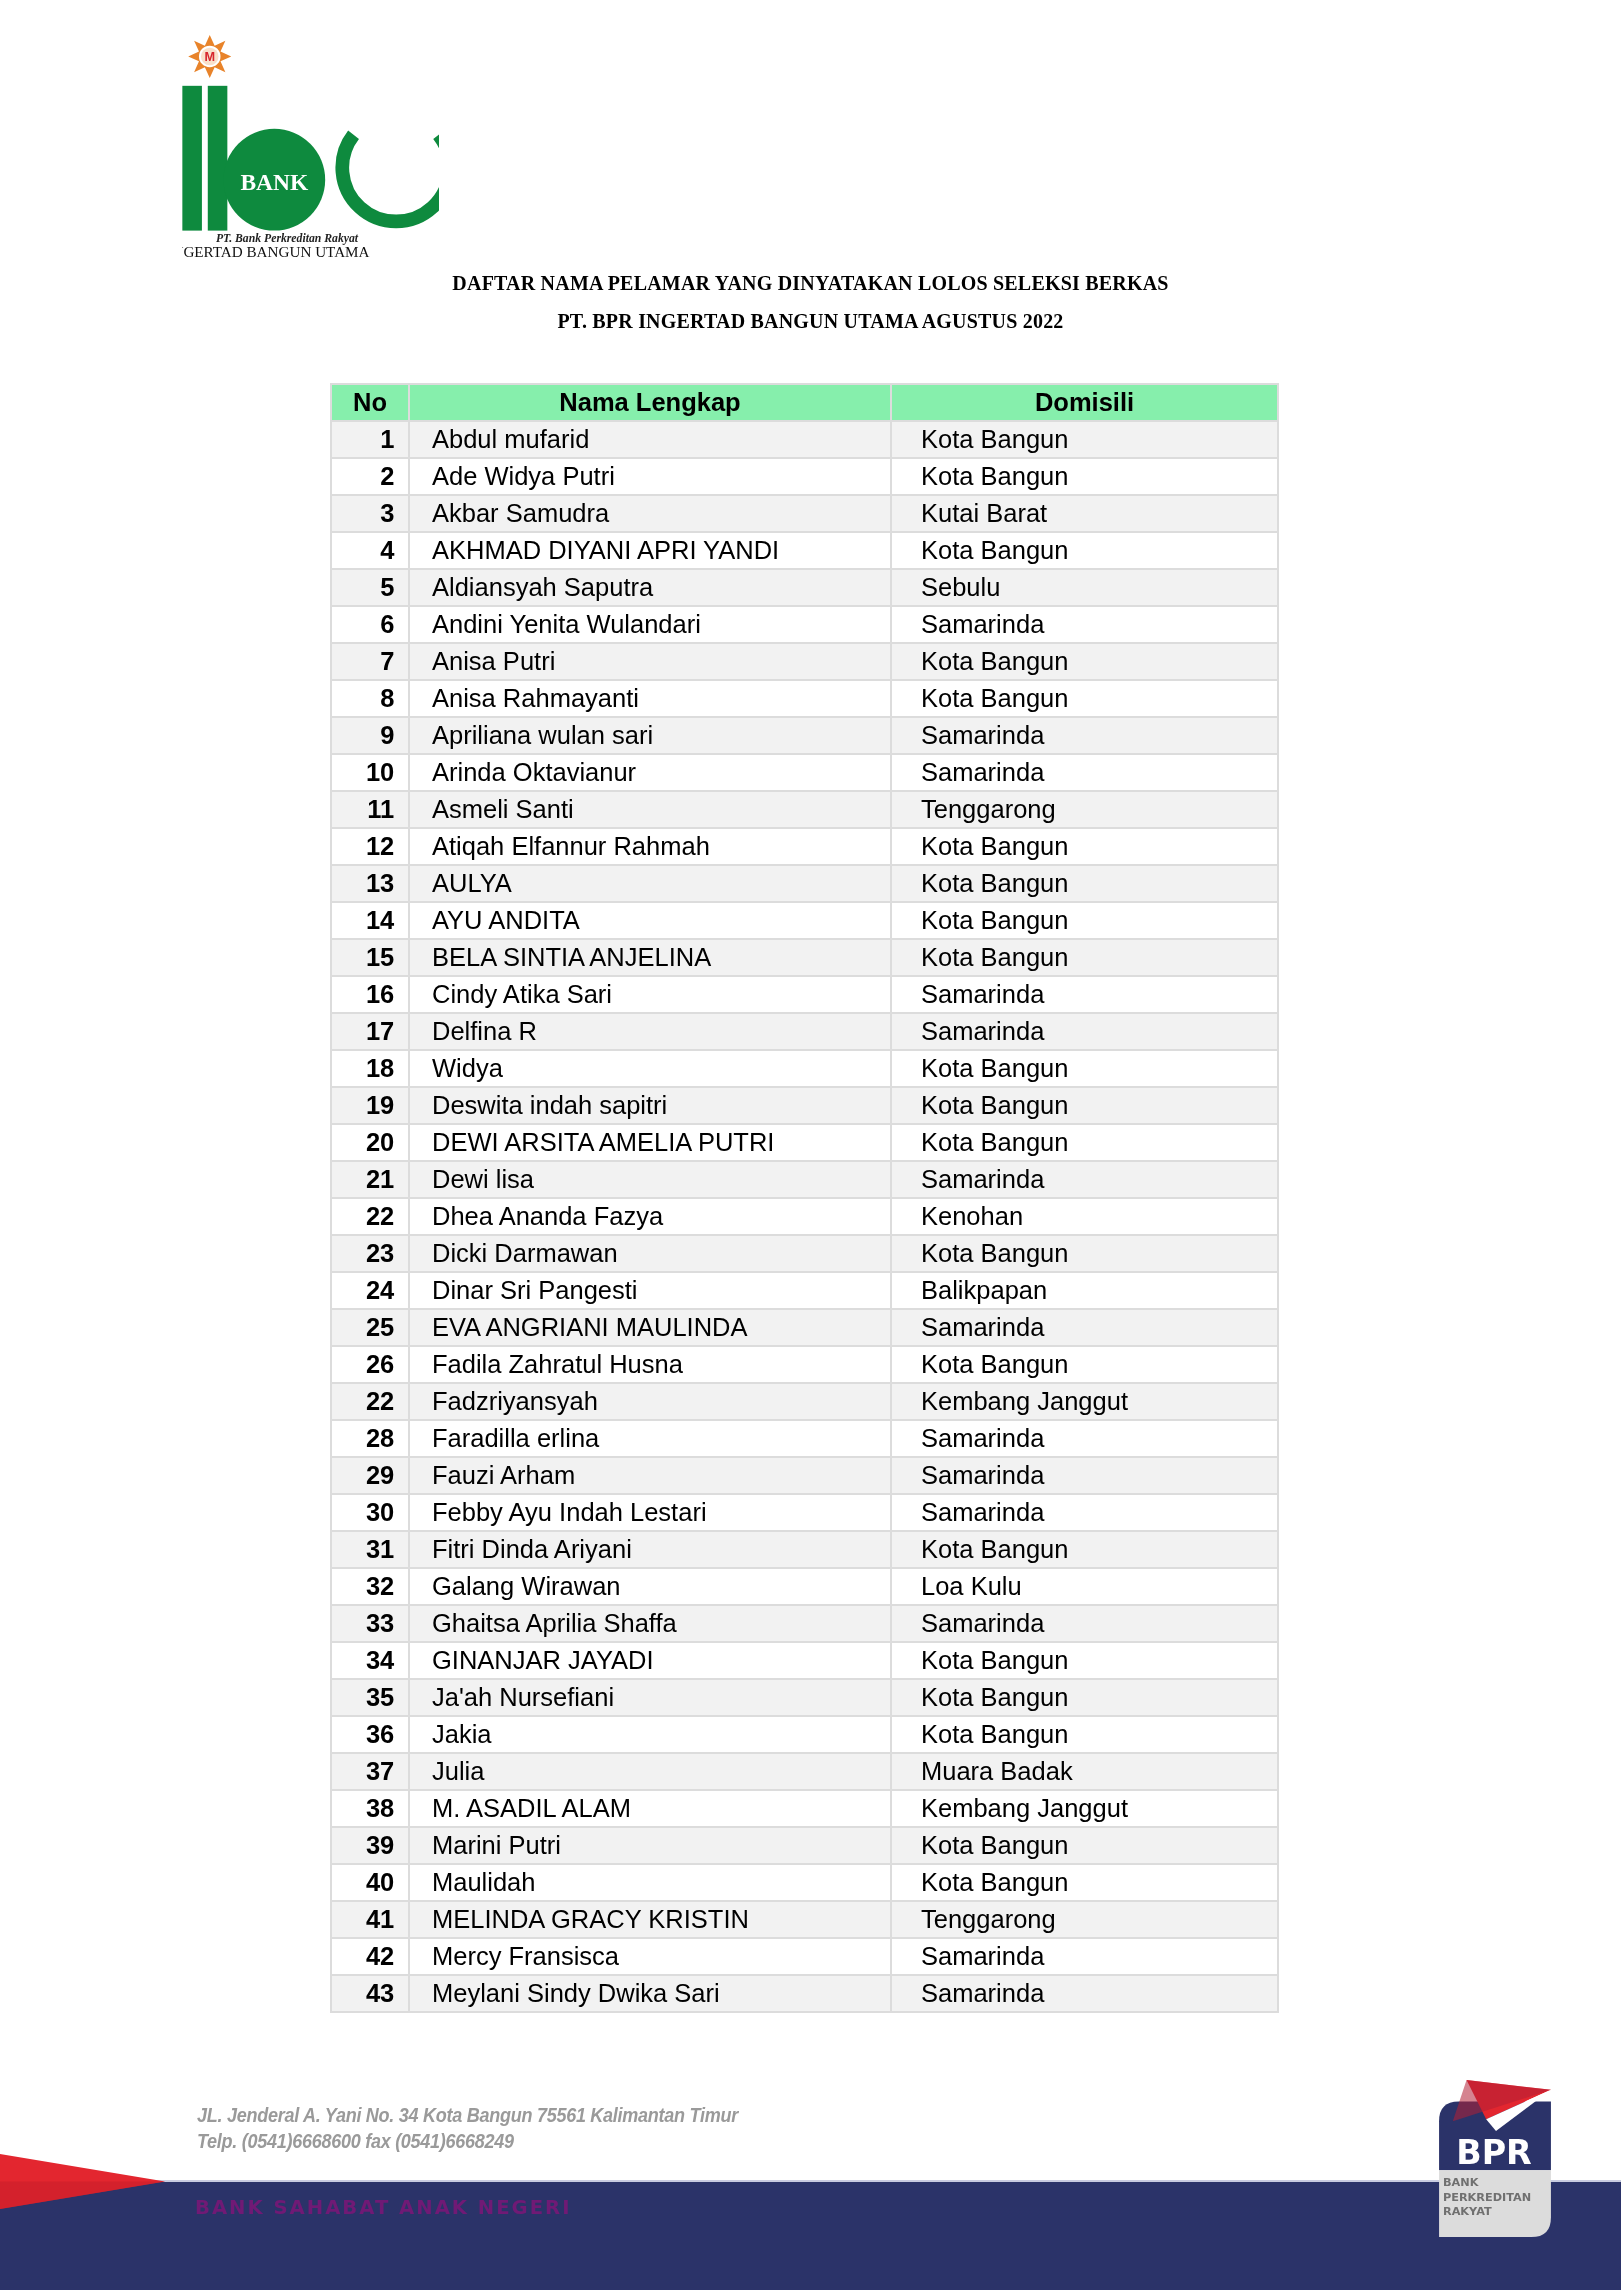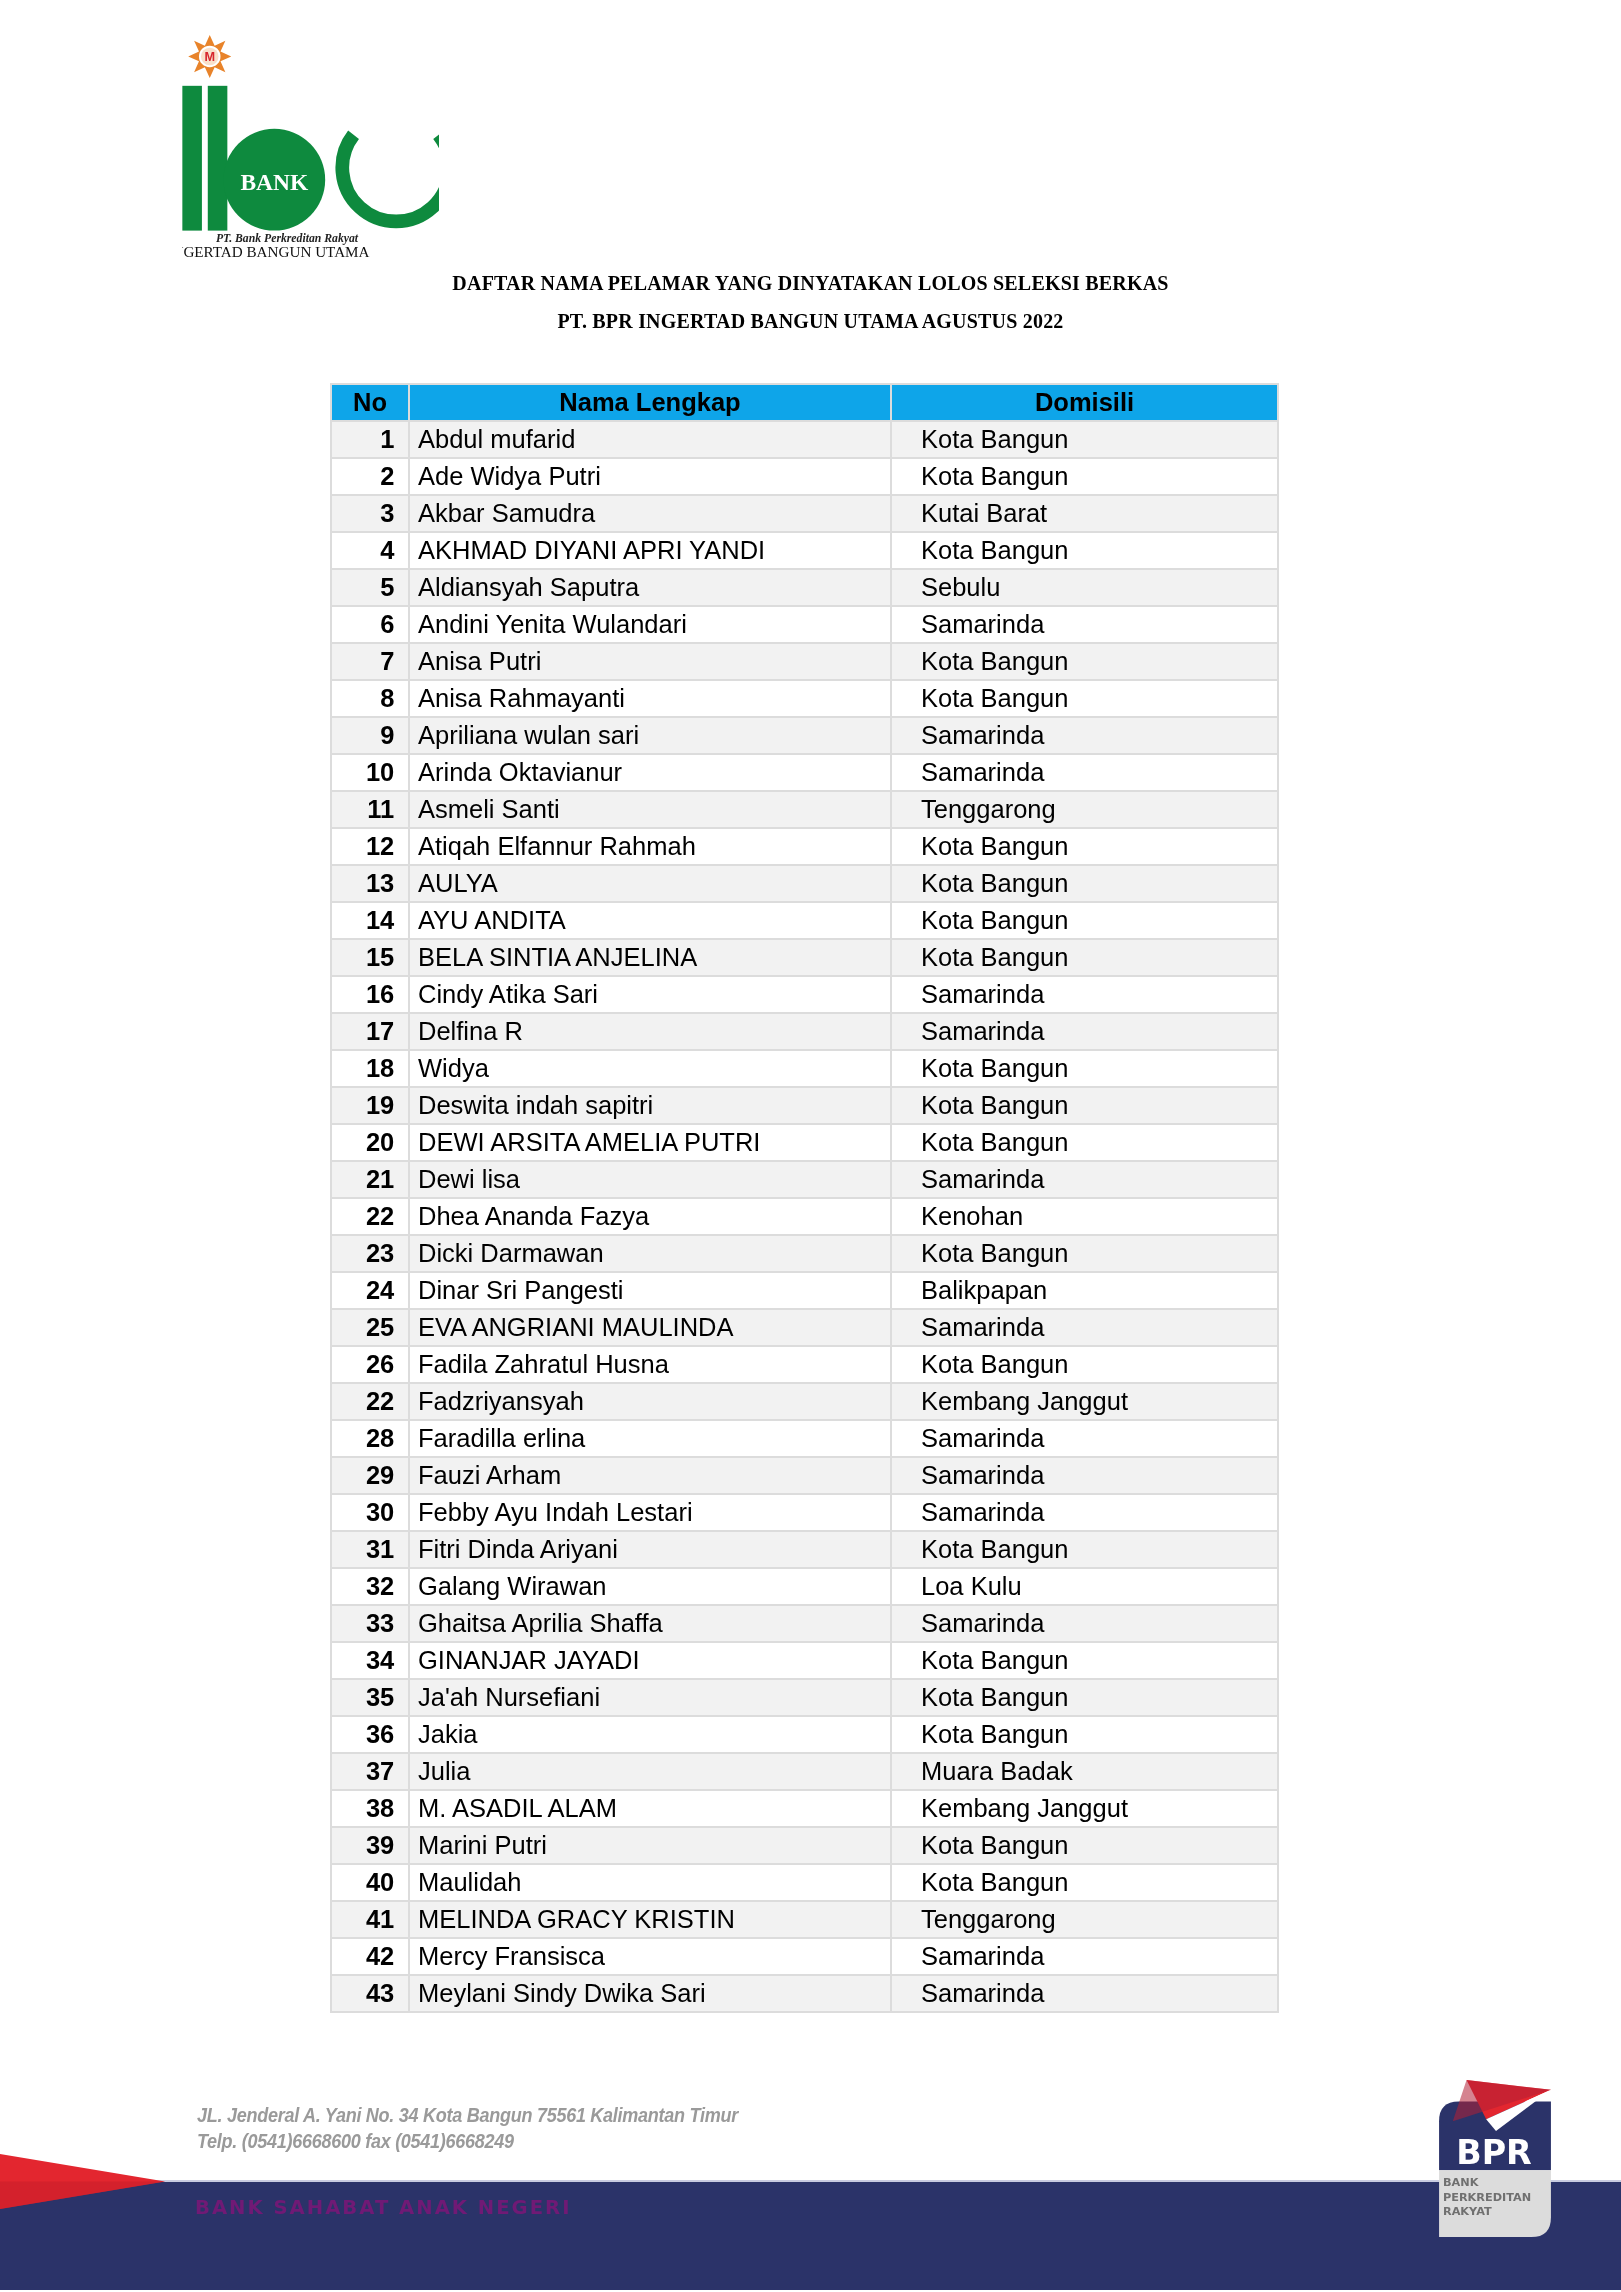--- a/index.html
+++ b/index.html
@@ -25,23 +25,23 @@
     border-collapse:collapse; table-layout:fixed;
     font-family:"Liberation Sans", sans-serif; font-size:25.5px;
   }
   table.applicants col.c-no { width:78px; }
   table.applicants col.c-name { width:482px; }
   table.applicants col.c-dom { width:387px; }
   table.applicants th, table.applicants td {
     border:2px solid #dcdcdc; height:35px; padding:0; line-height:1;
     white-space:nowrap; overflow:hidden;
   }
-  table.applicants th { font-weight:bold; text-align:center; background:#0ea5e9; }
+  table.applicants th { font-weight:bold; text-align:center; background:#86efac; }
   table.applicants td.no { text-align:right; padding-right:13.7px; font-weight:bold; }
-  table.applicants td.name { padding-left:8px; }
+  table.applicants td.name { padding-left:22px; }
   table.applicants td.dom { padding-left:29px; }
   table.applicants tbody tr:nth-child(odd) td { background:#f2f2f2; }
   table.applicants tbody tr:nth-child(even) td { background:#ffffff; }
 
   
   .address {
     position:absolute; left:197px; top:2103px;
     font-family:"Liberation Sans", sans-serif; font-style:italic; font-weight:bold;
     color:#9a9a9a; font-size:19.6px; line-height:25.5px; letter-spacing:-0.3px;
     transform:scaleX(0.92); transform-origin:left top;

